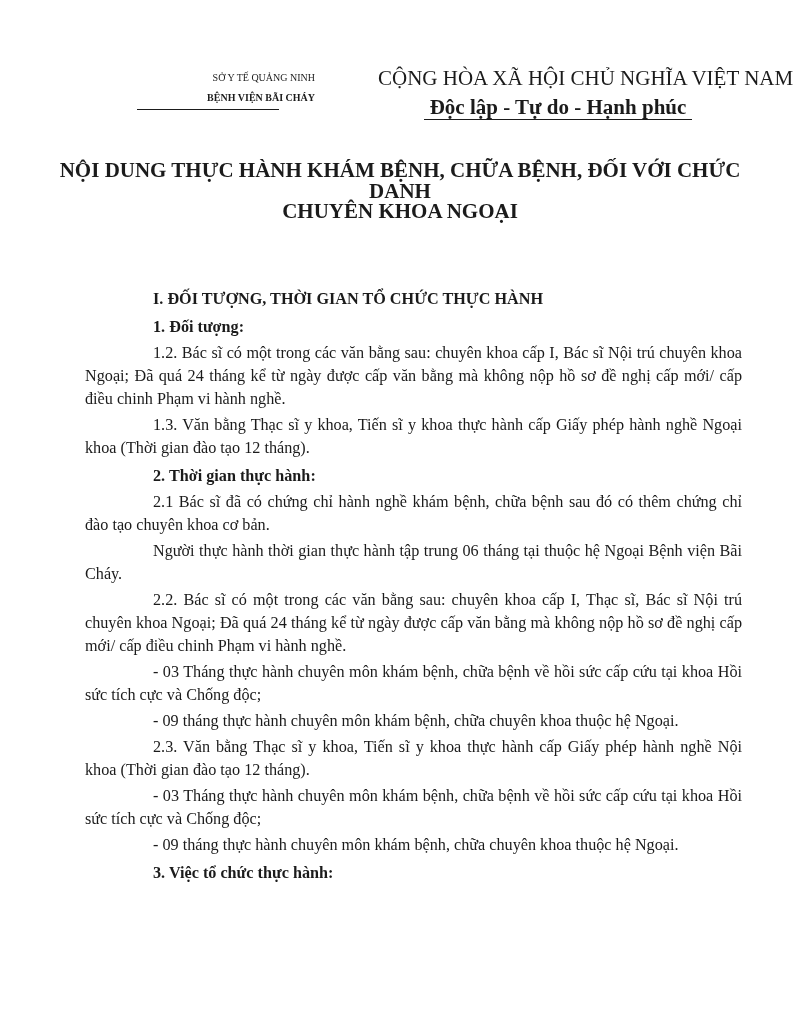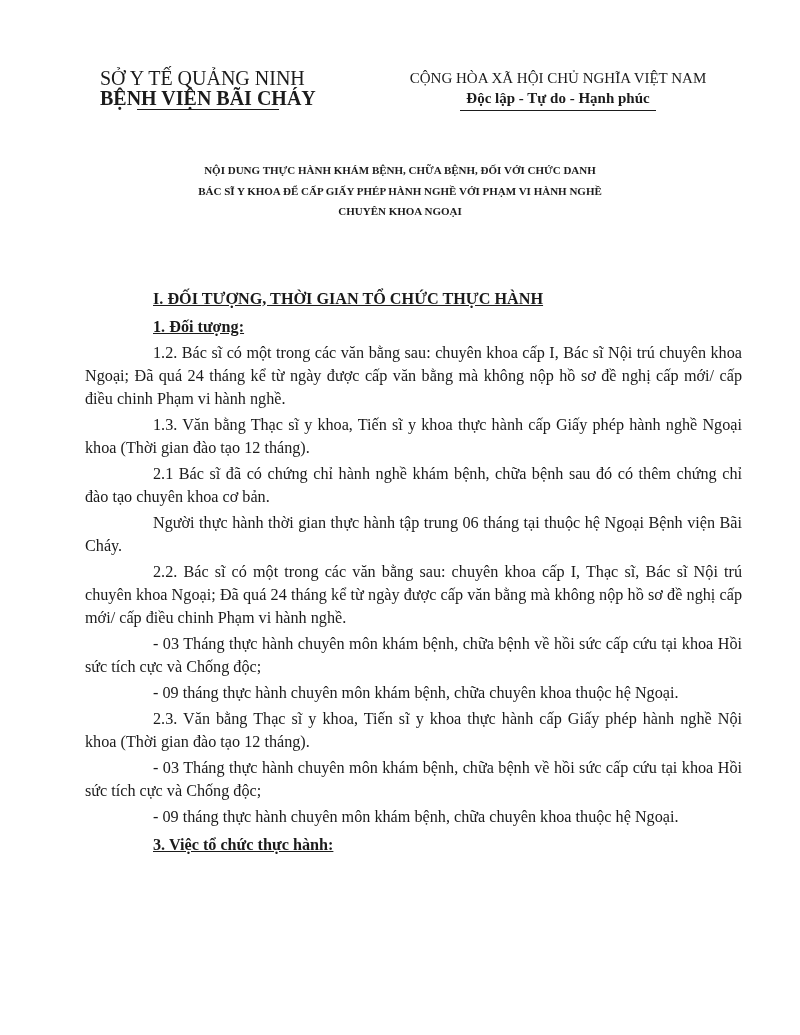--- a/index.html
+++ b/index.html
@@ -11,86 +11,87 @@
     background: #ffffff;
     color: #1b1b1b;
     font-family: "Liberation Serif", "DejaVu Serif", serif;
     overflow: hidden;
     box-sizing: border-box;
   }
   
   .header { position: relative; height: 112px; }
   .head-left {
     position: absolute; left: 100px; top: 68px; width: 215px;
-    text-align: left; font-size: 20px; line-height: 20px; white-space: nowrap;
+    text-align: right; font-size: 10px; line-height: 20px; white-space: nowrap;
   }
   .head-right {
     position: absolute; left: 378px; top: 68px; width: 360px;
-    text-align: center; font-size: 15px; line-height: 20px; white-space: nowrap;
+    text-align: center; font-size: 21px; line-height: 20px; white-space: nowrap;
   }
   .org-sub { font-weight: bold; }
   .rule-short {
     width: 142px; height: 0;
     border-bottom: 1.5px solid #1b1b1b;
     margin: 1px auto 0;
   }
   .motto {
     font-weight: bold;
     display: inline-block;
     border-bottom: 1.5px solid #1b1b1b;
     padding: 0 6px 2px;
+    margin-top: 9px;
   }
   
   .doc-title {
     margin-top: 48px;
     padding: 0 38px;
     text-align: center;
     font-weight: bold;
-    font-size: 11px;
+    font-size: 21px;
     line-height: 20.5px;
   }
   
   .body-block { padding: 61px 58px 0 85px; }
   p.para {
     margin: 0 0 3px 0;
     font-size: 16.2px;
     line-height: 23px;
     text-align: justify;
     text-indent: 68px;
   }
-  p.para.bold { font-weight: bold; margin-top: 5px; text-align: left; text-decoration: underline; }
+  p.para.bold { font-weight: bold; margin-top: 5px; text-align: left; }
 </style>
 </head>
 <body>
 
 <div class="page">
 
   <div class="header">
     <div class="head-left">
       <div>SỞ Y TẾ QUẢNG NINH</div>
       <div class="org-sub">BỆNH VIỆN BÃI CHÁY</div>
       <div class="rule-short"></div>
     </div>
     <div class="head-right">
       <div>CỘNG HÒA XÃ HỘI CHỦ NGHĨA VIỆT NAM</div>
       <div><span class="motto">Độc lập - Tự do - Hạnh phúc</span></div>
     </div>
   </div>
 
   <div class="doc-title">
     <div>NỘI DUNG THỰC HÀNH KHÁM BỆNH, CHỮA BỆNH, ĐỐI VỚI CHỨC DANH</div>
-    <div>BÁC SĨ Y KHOA ĐỂ CẤP GIẤY PHÉP HÀNH NGHỀ VỚI PHẠM VI HÀNH NGHỀ</div>
     <div>CHUYÊN KHOA NGOẠI</div>
   </div>
 
   <div class="body-block">
       <p class="para bold">I. ĐỐI TƯỢNG, THỜI GIAN TỔ CHỨC THỰC HÀNH</p>
       <p class="para bold">1. Đối tượng:</p>
       <p class="para">1.2. Bác sĩ có một trong các văn bằng sau: chuyên khoa cấp I, Bác sĩ Nội trú chuyên khoa Ngoại; Đã quá 24 tháng kể từ ngày được cấp văn bằng mà không nộp hồ sơ đề nghị cấp mới/ cấp điều chinh Phạm vi hành nghề.</p>
       <p class="para">1.3. Văn bằng Thạc sĩ y khoa, Tiến sĩ y khoa thực hành cấp Giấy phép hành nghề Ngoại khoa (Thời gian đào tạo 12 tháng).</p>
+      <p class="para bold">2. Thời gian thực hành:</p>
       <p class="para">2.1 Bác sĩ đã có chứng chỉ hành nghề khám bệnh, chữa bệnh sau đó có thêm chứng chỉ đào tạo chuyên khoa cơ bản.</p>
       <p class="para">Người thực hành thời gian thực hành tập trung 06 tháng tại thuộc hệ Ngoại Bệnh viện Bãi Cháy.</p>
       <p class="para">2.2. Bác sĩ có một trong các văn bằng sau: chuyên khoa cấp I, Thạc sĩ, Bác sĩ Nội trú chuyên khoa Ngoại; Đã quá 24 tháng kể từ ngày được cấp văn bằng mà không nộp hồ sơ đề nghị cấp mới/ cấp điều chinh Phạm vi hành nghề.</p>
       <p class="para">- 03 Tháng thực hành chuyên môn khám bệnh, chữa bệnh về hồi sức cấp cứu tại khoa Hồi sức tích cực và Chống độc;</p>
       <p class="para">- 09 tháng thực hành chuyên môn khám bệnh, chữa chuyên khoa thuộc hệ Ngoại.</p>
       <p class="para">2.3. Văn bằng Thạc sĩ y khoa, Tiến sĩ y khoa thực hành cấp Giấy phép hành nghề Nội khoa (Thời gian đào tạo 12 tháng).</p>
       <p class="para">- 03 Tháng thực hành chuyên môn khám bệnh, chữa bệnh về hồi sức cấp cứu tại khoa Hồi sức tích cực và Chống độc;</p>
       <p class="para">- 09 tháng thực hành chuyên môn khám bệnh, chữa chuyên khoa thuộc hệ Ngoại.</p>
       <p class="para bold">3. Việc tổ chức thực hành:</p>
     </div>

